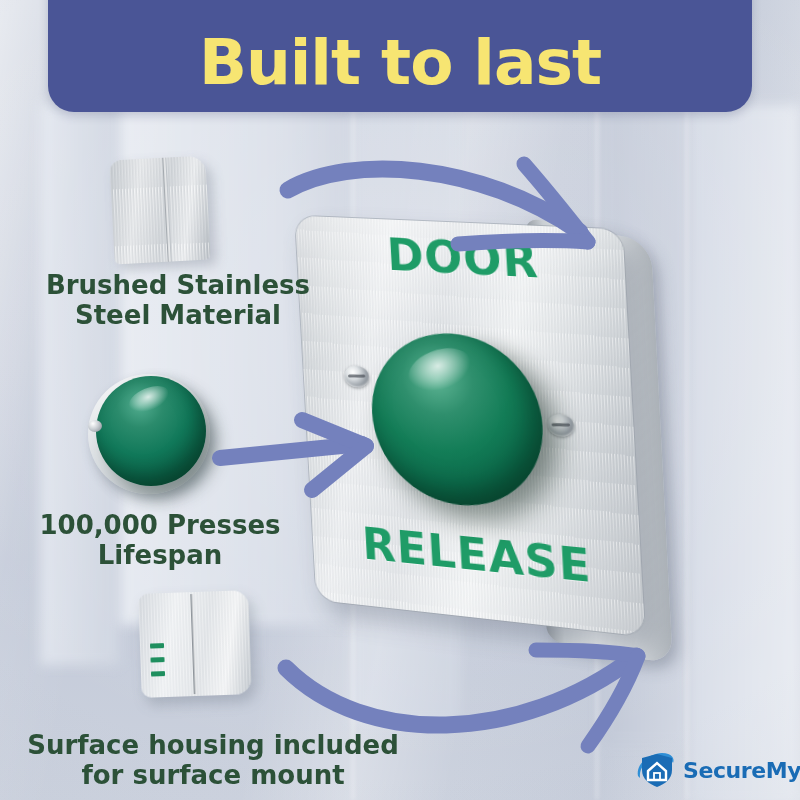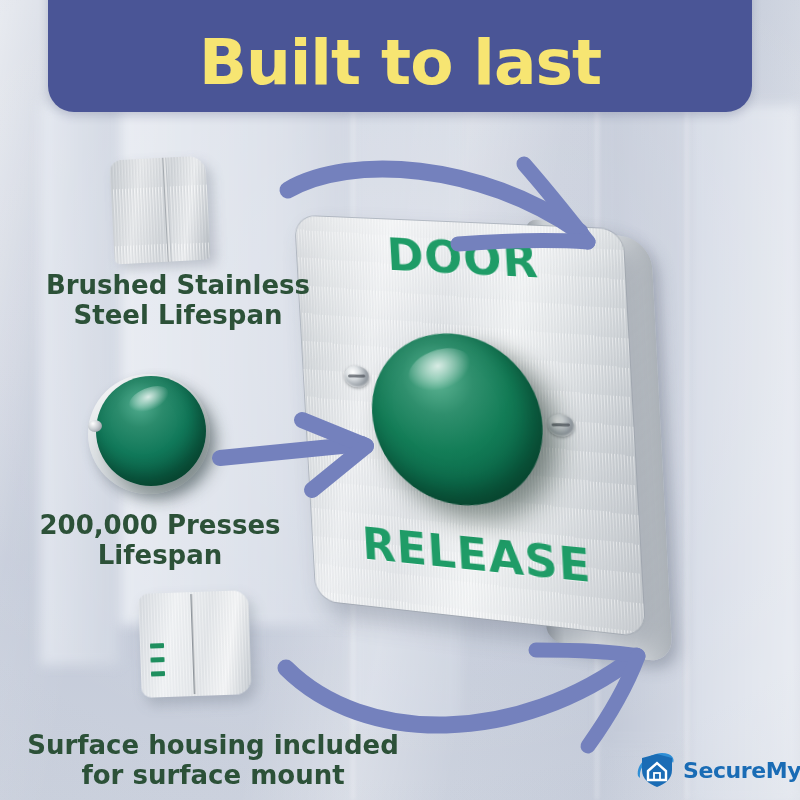--- a/index.html
+++ b/index.html
@@ -385,22 +385,22 @@
     <path d="M98 92 L 152 48" stroke="#7481bd" stroke-width="16" stroke-linecap="round" fill="none"></path>
   </svg>
 
   <svg class="arrow-svg" style="left:278px; top:620px;" width="400" height="140" viewBox="0 0 400 140">
     <path d="M8 48 C 86 126, 240 126, 358 36" stroke="#7481bd" stroke-width="17" stroke-linecap="round" fill="none"></path>
     <path d="M258 30 C 300 30, 338 32, 360 36" stroke="#7481bd" stroke-width="15" stroke-linecap="round" fill="none"></path>
     <path d="M310 126 C 340 84, 354 52, 360 36" stroke="#7481bd" stroke-width="15" stroke-linecap="round" fill="none"></path>
   </svg>
 
   <div class="caption cap-1">Brushed Stainless
-Steel Lifespan</div>
-  <div class="caption cap-2">200,000 Presses
+Steel Material</div>
+  <div class="caption cap-2">100,000 Presses
 Lifespan</div>
   <div class="caption cap-3">Surface housing included
 for surface mount</div>
 
   <div class="logo">
     <div class="logo-mark">
       <svg width="42" height="40" viewBox="0 0 42 40">
         <path d="M4 26 C 2 14, 14 4, 28 3 C 38 3, 41 9, 39 13 C 36 7, 26 6, 18 9 C 9 13, 5 20, 6 28 Z" fill="#2f8fd6"></path>
         <path d="M8 8 L 23 4 L 38 8 L 38 20 C 38 29, 31 34, 23 37 C 15 34, 8 29, 8 20 Z" fill="#1a6cb5"></path>
         <path d="M14 21 L 23 13 L 32 21 L 32 30 L 14 30 Z" fill="none" stroke="#ffffff" stroke-width="2.4"></path>

